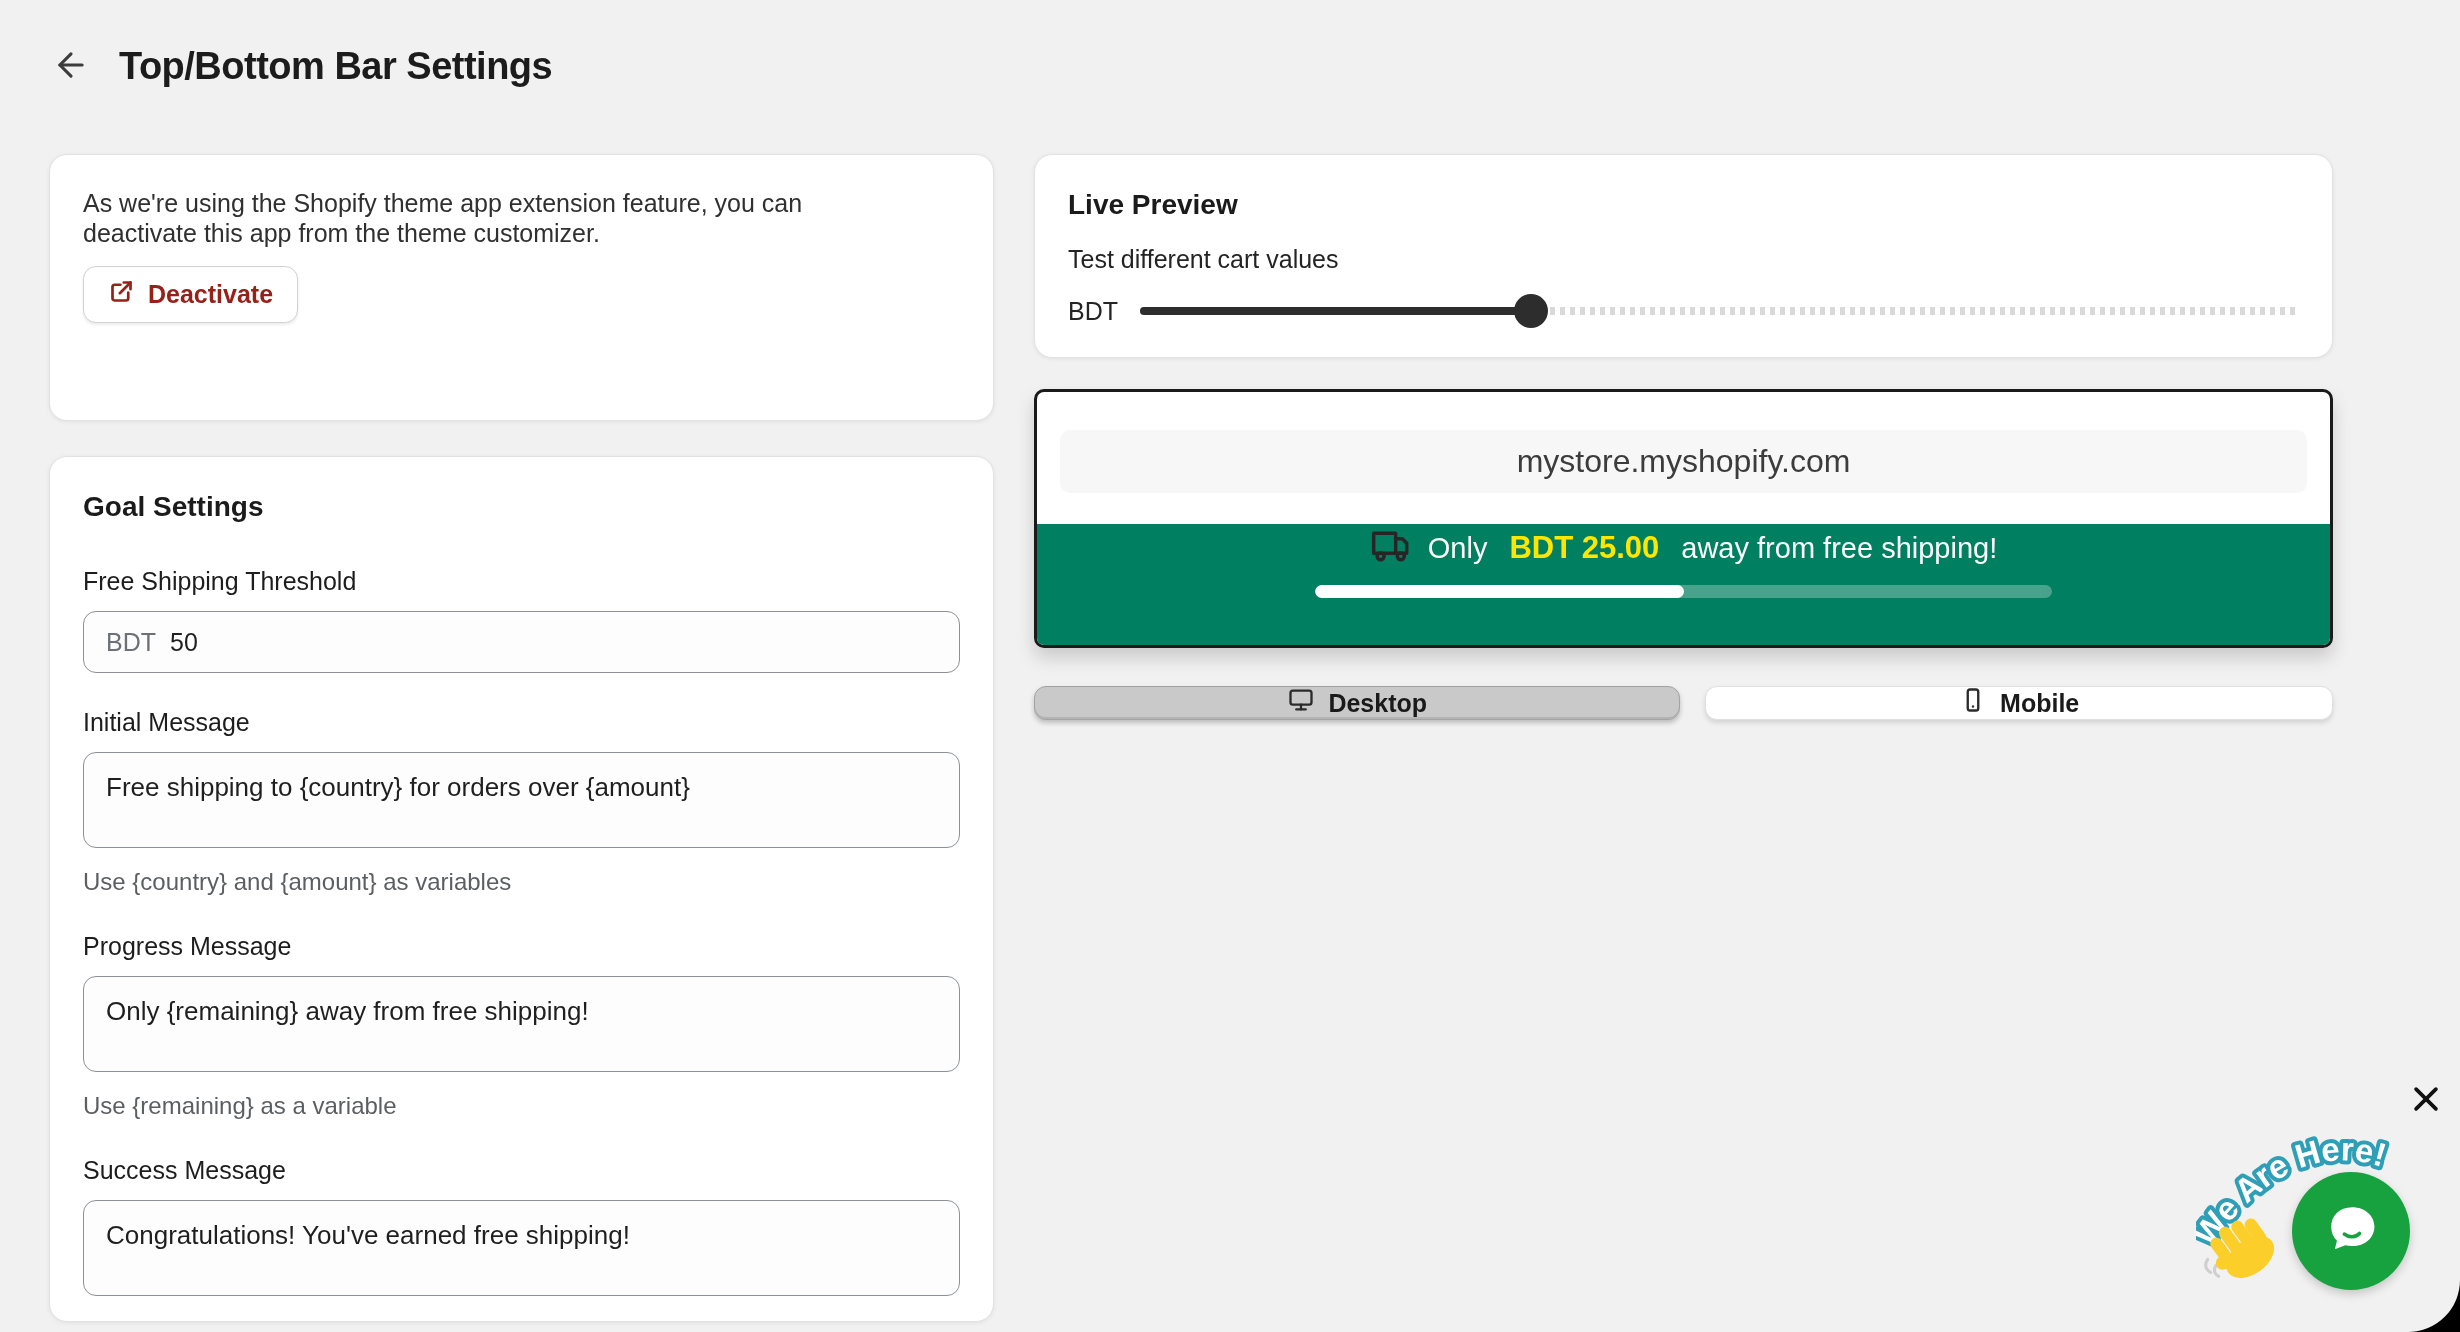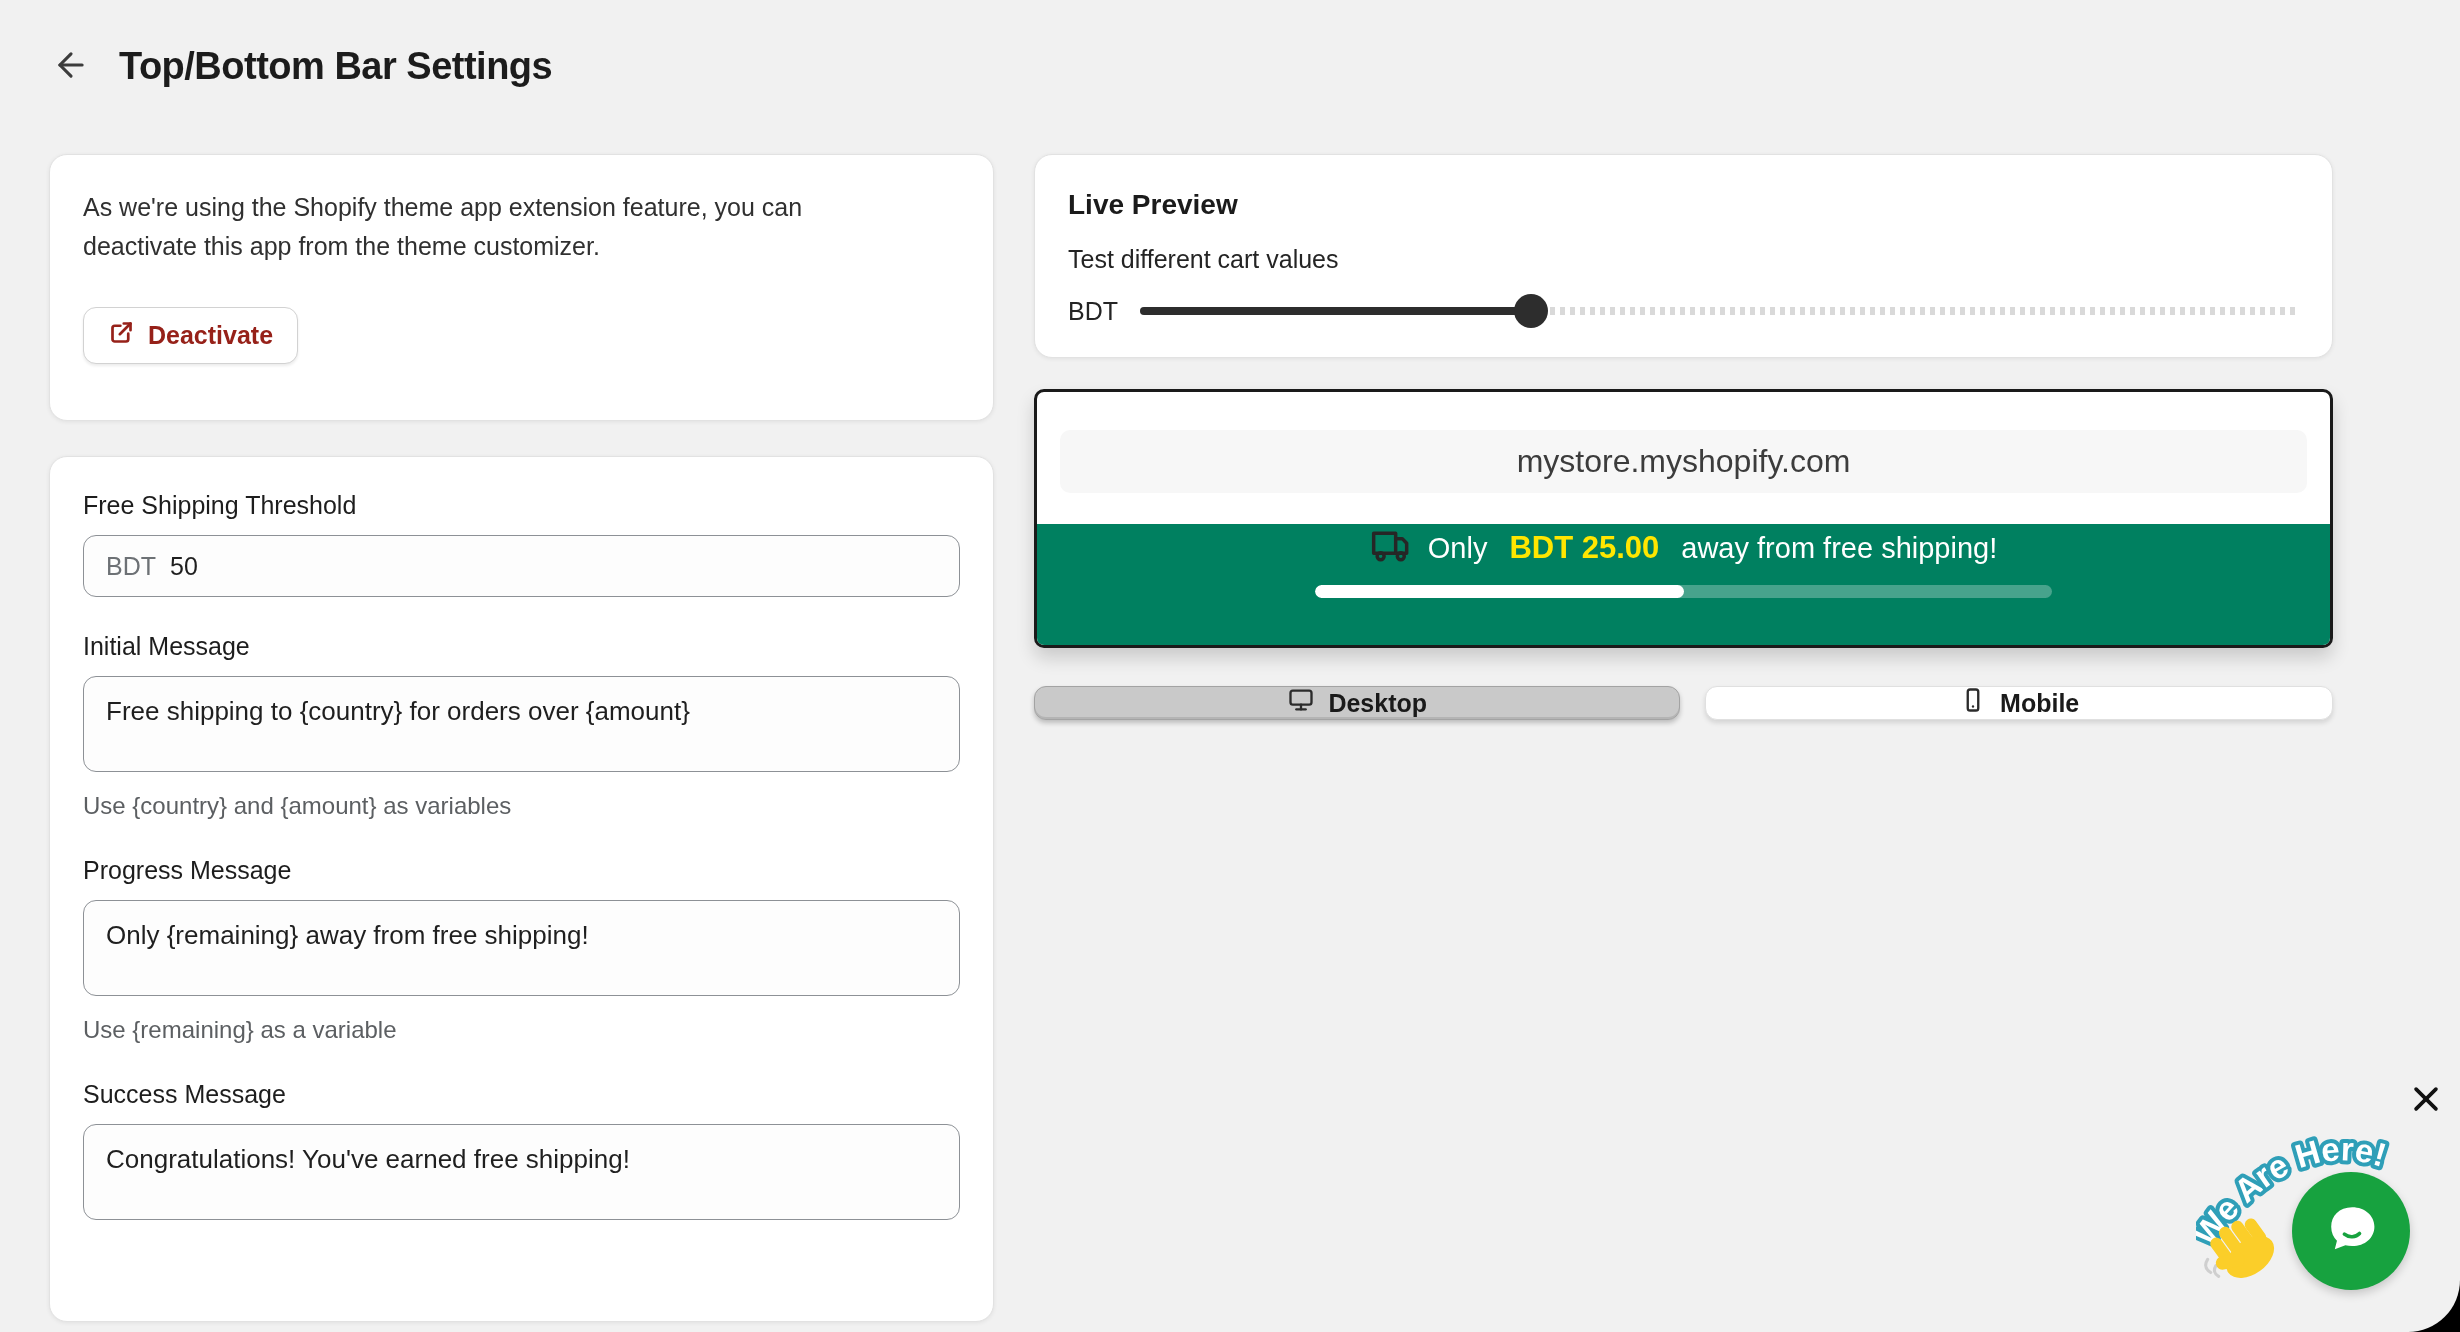--- a/index.html
+++ b/index.html
@@ -26,21 +26,21 @@
   .card-goal       { left:49px; top:456px; width:945px; height:866px; }
   .card-preview    { left:1034px; top:154px; width:1299px; height:204px; }
 
   
   .status-row { display:flex; align-items:center; gap:18px; margin-bottom:20px; }
   .status-label { font-size:26px; font-weight:700; color:#1c1c1c; }
   .badge {
     font-size:23px; font-weight:500; color:#0e5f40; background:#b5f0c6;
     padding:8px 20px; border-radius:999px; display:inline-block;
   }
-  .activation-desc { font-size:25px; line-height:39px; color:#303030; max-width:820px; margin-bottom:41px; }
+  .activation-desc { font-size:25px; line-height:30px; color:#303030; max-width:820px; margin-bottom:18px; }
   .deactivate-btn {
     display:inline-flex; align-items:center; gap:13px;
     background:#fff; border:1.5px solid #d2d2d2; border-radius:13px;
     padding:11px 24px; font-size:25px; font-weight:600; color:#962119;
     box-shadow:0 2px 3px rgba(0,0,0,.08); cursor:pointer;
     font-family:"Liberation Sans", sans-serif;
   }
 
   
   .section-title { font-size:28px; font-weight:700; color:#1b1b1b; line-height:34px; margin-bottom:42px; }
@@ -160,20 +160,21 @@
             <path d="M18 13v5a2 2 0 0 1-2 2H6a2 2 0 0 1-2-2V8a2 2 0 0 1 2-2h5"></path>
             <path d="M14 4h6v6"></path>
             <path d="M10.5 13.5L20 4"></path>
           </svg>
       </span>
       <span>Deactivate</span>
     </button>
   </div>
 
   <div class="card card-goal">
+    <div class="section-title">Goal Settings</div>
 
     <div class="field-label first">Free Shipping Threshold</div>
     <div class="input-shell">
       <span class="input-prefix">BDT</span>
       <input type="text" value="50" style="">
     </div>
 
     <div class="field-label">Initial Message</div>
     <textarea class="msg-box" style="">Free shipping to {country} for orders over {amount}</textarea>
     <div class="helper-text">Use {country} and {amount} as variables</div>

